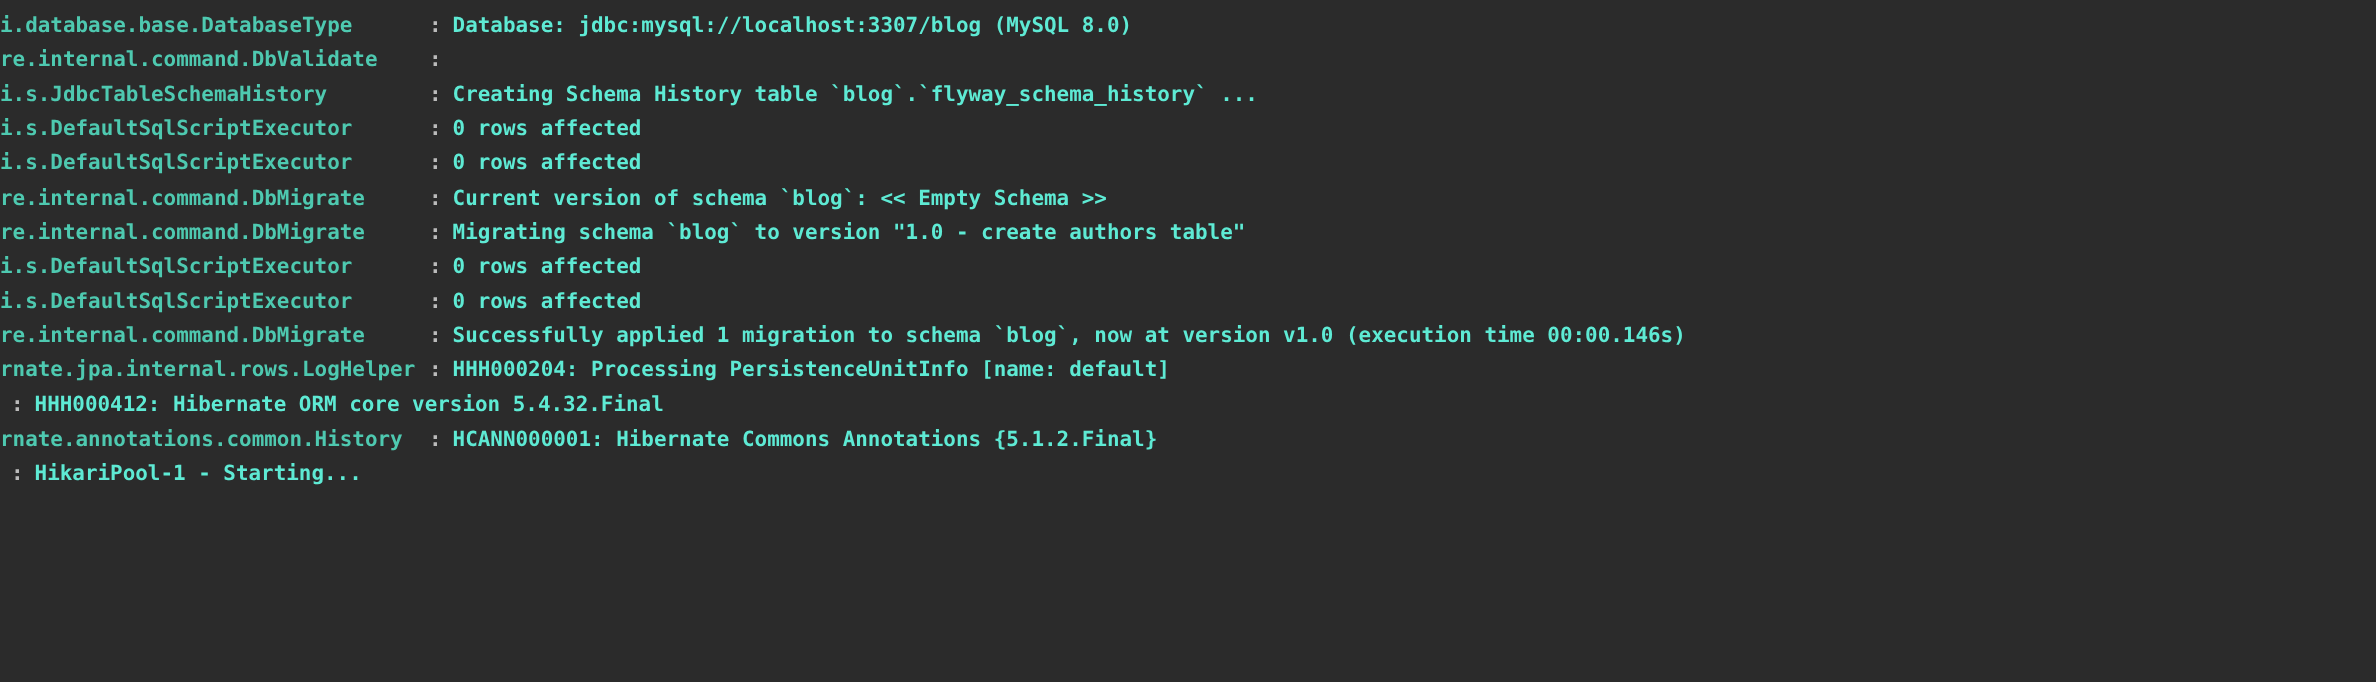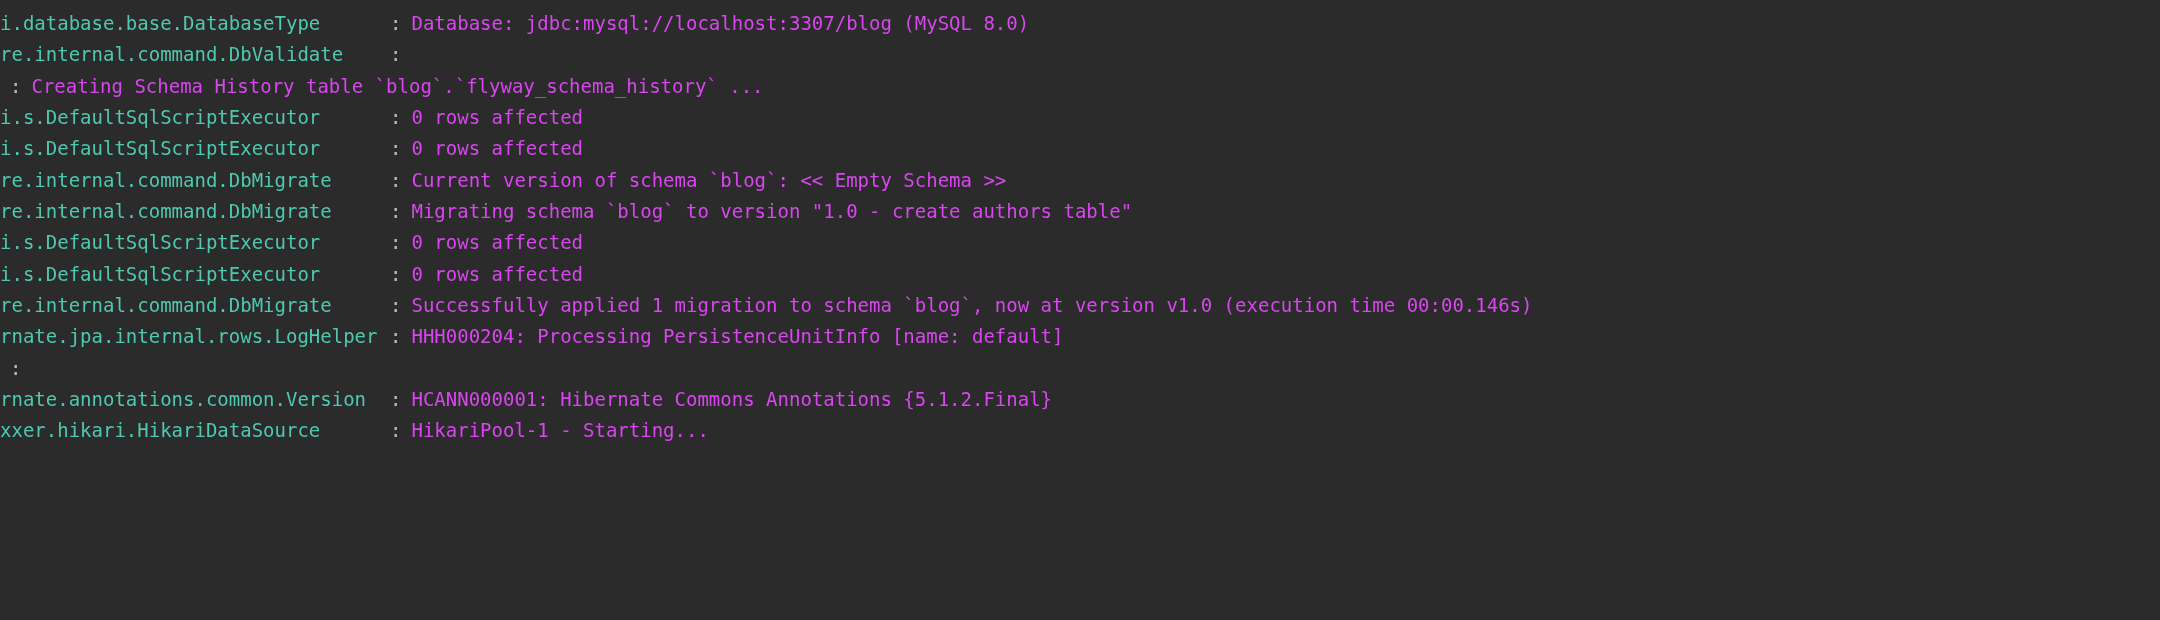--- a/index.html
+++ b/index.html
@@ -1,18 +1,19 @@
 <!DOCTYPE html>
 <html><head>
   <meta charset="utf-8">
   <style>
     * {
       margin: 0;
       padding: 0;
       box-sizing: border-box;
+      font-weight: bold;
     }
     body {
       background-color: #2b2b2b;
       font-family: 'Menlo', 'Monaco', 'Consolas', monospace;
       font-size: 19px;
       line-height: 1.65;
       color: #bbbbbb;
       padding: 8px 0;
       white-space: nowrap;
       overflow: hidden;
@@ -29,38 +30,39 @@
       flex-shrink: 0;
       text-align: left;
       overflow: hidden;
     }
     .separator {
       color: #bbbbbb;
       padding: 0 10px 0 10px;
       flex-shrink: 0;
     }
     .message {
-      color: #d946ef;
+      color: #5eead4;
       flex-shrink: 0;
     }
   </style>
 </head>
 <body>
 
 <div id="log-container">
     <div class="log-line">
       <span class="logger">i.database.base.DatabaseType</span>
       <span class="separator">:</span>
       <span class="message">Database: jdbc:mysql://localhost:3307/blog (MySQL 8.0)</span>
     </div>
     <div class="log-line">
       <span class="logger">re.internal.command.DbValidate</span>
       <span class="separator">:</span>
     </div>
     <div class="log-line">
+      <span class="logger">i.s.JdbcTableSchemaHistory</span>
       <span class="separator">:</span>
       <span class="message">Creating Schema History table `blog`.`flyway_schema_history` ...</span>
     </div>
     <div class="log-line">
       <span class="logger">i.s.DefaultSqlScriptExecutor</span>
       <span class="separator">:</span>
       <span class="message">0 rows affected</span>
     </div>
     <div class="log-line">
       <span class="logger">i.s.DefaultSqlScriptExecutor</span>
@@ -92,24 +94,24 @@
       <span class="separator">:</span>
       <span class="message">Successfully applied 1 migration to schema `blog`, now at version v1.0 (execution time 00:00.146s)</span>
     </div>
     <div class="log-line">
       <span class="logger">rnate.jpa.internal.rows.LogHelper</span>
       <span class="separator">:</span>
       <span class="message">HHH000204: Processing PersistenceUnitInfo [name: default]</span>
     </div>
     <div class="log-line">
       <span class="separator">:</span>
+      <span class="message">HHH000412: Hibernate ORM core version 5.4.32.Final</span>
     </div>
     <div class="log-line">
-      <span class="logger">rnate.annotations.common.Version</span>
+      <span class="logger">rnate.annotations.common.History</span>
       <span class="separator">:</span>
       <span class="message">HCANN000001: Hibernate Commons Annotations {5.1.2.Final}</span>
     </div>
     <div class="log-line">
-      <span class="logger">xxer.hikari.HikariDataSource</span>
       <span class="separator">:</span>
       <span class="message">HikariPool-1 - Starting...</span>
     </div>
   </div>
 
 </body></html>

